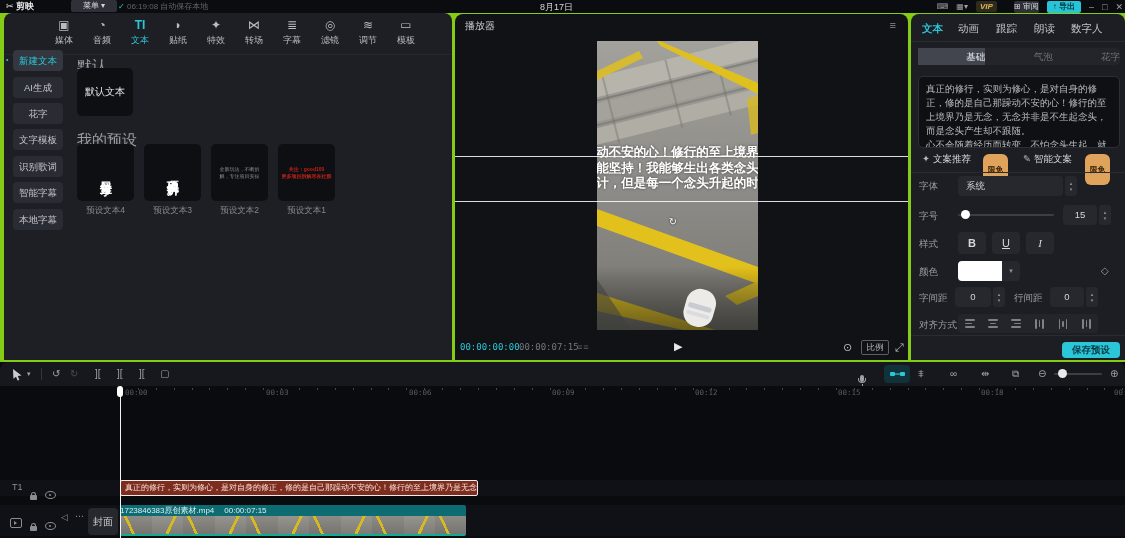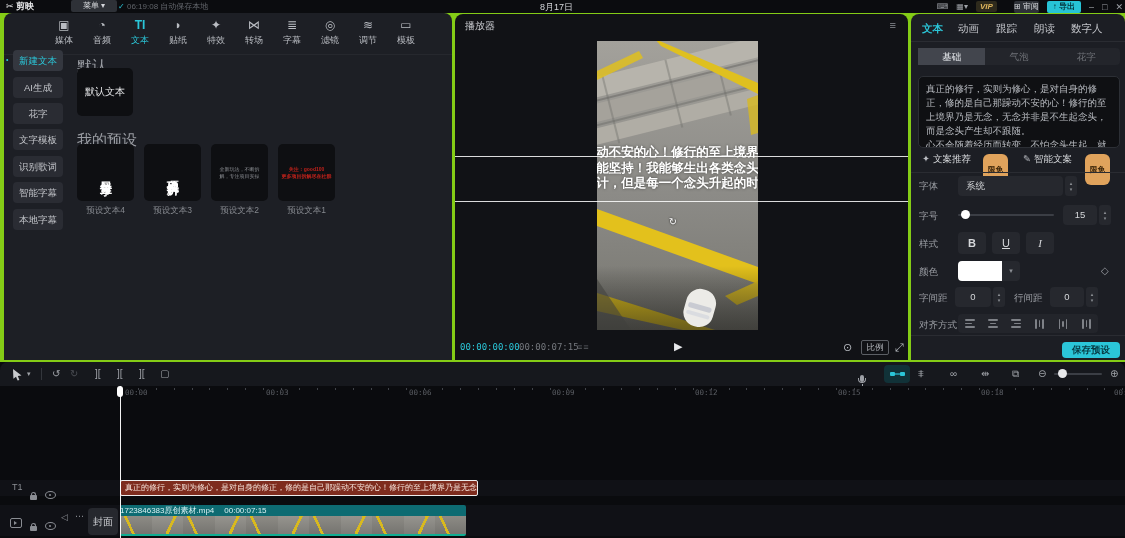--- a/index.html
+++ b/index.html
@@ -70,21 +70,21 @@
   #play-btn{left:219px;top:4px;color:#e8e9eb;font-size:11px;}
   #ic-focus{left:388px;top:5px;color:#b9bcc2;font-size:11px;}
   #ratio-btn{left:406px;top:4px;width:26px;height:13px;border:1px solid #5c5f65;border-radius:2px;
              color:#b9bcc2;font-size:8.5px;text-align:center;line-height:13px;}
   #ic-expand{left:440px;top:5px;color:#b9bcc2;font-size:11px;}
 
   
   .rp-tab{top:8px;font-size:10.5px;color:#c3c5ca;}
   .rp-tab.active{color:#2bc6d8;font-weight:bold;}
   #rp-subtabs{left:7px;top:34px;width:202px;height:17px;background:#23252b;border-radius:4px;display:flex;}
-  .subtab{flex:1;font-size:9.5px;color:#6f7278;text-align:center;line-height:17px;border-radius:0;}
+  .subtab{flex:1;font-size:9.5px;color:#6f7278;text-align:right;line-height:17px;border-radius:0;}
   .subtab.active{background:#42454d;color:#eceff3;}
   #rp-textbox{left:7px;top:62px;width:202px;height:72px;background:#0f1013;border:1px solid #2c2f35;border-radius:5px;
               box-sizing:border-box;padding:5px 7px;font-size:9.5px;line-height:14px;color:#b9bcc2;
               white-space:pre-wrap;overflow:hidden;}
   .ai-btn{top:139px;font-size:9.5px;color:#d5d7da;}
   .ai-ic{color:#b9bcc2;margin-right:3px;}
   .badge{top:140px;height:11px;background:#e0a35c;border-radius:6px;color:#3a2408;font-size:7.5px;
          font-weight:bold;line-height:11px;padding:10px 5px;}
   .rp-divider{left:0;width:214px;height:1px;background:#2a2c32;}
   .rp-label{font-size:9.5px;color:#9a9da3;}

